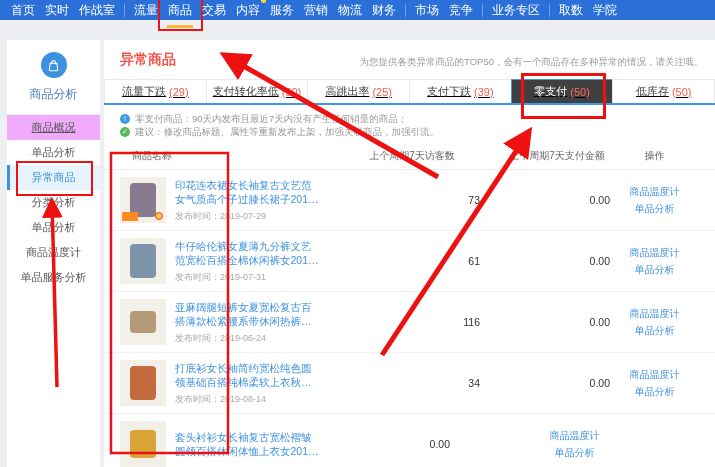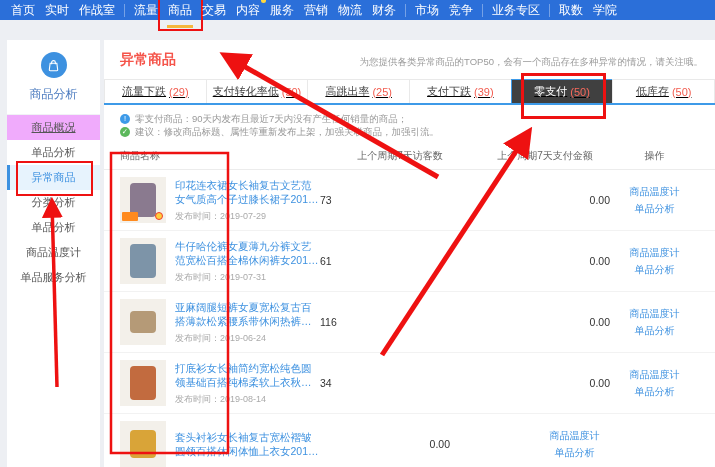--- a/index.html
+++ b/index.html
@@ -54,42 +54,42 @@
   .tab.active .count { color:#f8695c; }
   .anno-tab-box { position:absolute; inset:-7px 6px -16px 9px; border:3px solid #ee1111; }
 
   .notices { padding:7px 16px 0; }
   .notice { display:flex; align-items:center; gap:5px; font-size:9.5px; color:#999; line-height:13px; }
   .nicon { width:10px; height:10px; border-radius:50%; color:#fff; font-size:7.5px; flex:none;
            display:flex; align-items:center; justify-content:center; }
   .nicon.info { background:#3d9ae8; }
   .nicon.check { background:#5cb85c; }
 
-  .thead { display:flex; align-items:flex-end; padding:9px 16px 6px; font-size:10px; color:#666;
+  .thead { display:flex; align-items:flex-end; padding:9px 28px 6px; font-size:10px; color:#666;
            border-bottom:1px solid #ececec; margin-top:2px; }
   .col-name { width:200px; }
   .col-vis  { width:160px; text-align:center; }
   .col-amt  { width:130px; text-align:center; }
   .col-act  { flex:1; text-align:center; }
 
   .row { display:flex; align-items:center; height:61px; padding:0 16px;
          border-bottom:1px solid #f2f2f2; }
   .cell-name { width:200px; display:flex; gap:9px; align-items:center; }
   .pimg { width:46px; height:46px; background:#f3f0ea; flex:none; position:relative;
           display:flex; align-items:center; justify-content:center; cursor:pointer; }
   .garment { width:26px; height:34px; border-radius:4px; }
   .pbadge { position:absolute; left:2px; bottom:2px; width:16px; height:9px;
             background:#ff8a1e; border-radius:1px; }
   .pstar { position:absolute; right:3px; bottom:3px; width:8px; height:8px; border-radius:50%;
            background:#ffcf3d; border:1px solid #f03b2d; }
   .pinfo { min-width:0; }
   .ptitle { font-size:10.5px; line-height:14px; color:#3d91e0; cursor:pointer;
             display:-webkit-box; -webkit-line-clamp:2; -webkit-box-orient:vertical; overflow:hidden; }
   .pdate { font-size:9px; color:#aaa; margin-top:4px; }
-  .cell-vis { width:160px; text-align:left; font-size:10.5px; color:#333; }
+  .cell-vis { width:160px; text-align:right; font-size:10.5px; color:#333; }
   .cell-amt { width:130px; text-align:right; font-size:10.5px; color:#333; }
   .cell-act { flex:1; text-align:center; font-size:10px; color:#3d91e0; line-height:17px; }
   .act-link { cursor:pointer; display:block; }
 
   
   .anno-svg { position:absolute; inset:0; width:715px; height:467px; z-index:60; pointer-events:none; }
 </style>
 </head>
 <body>
 

